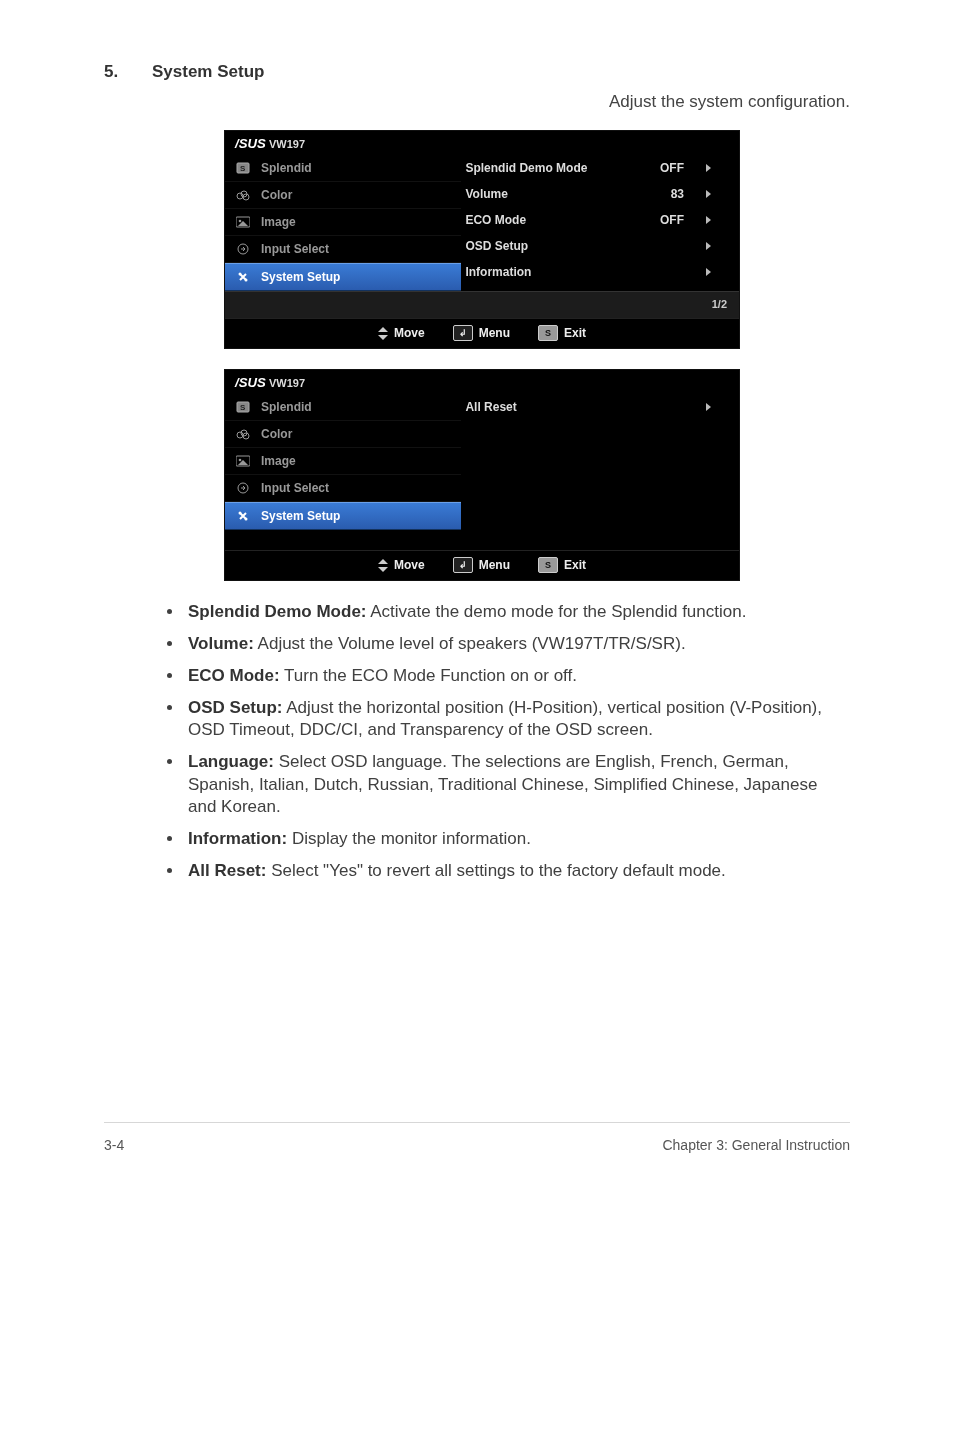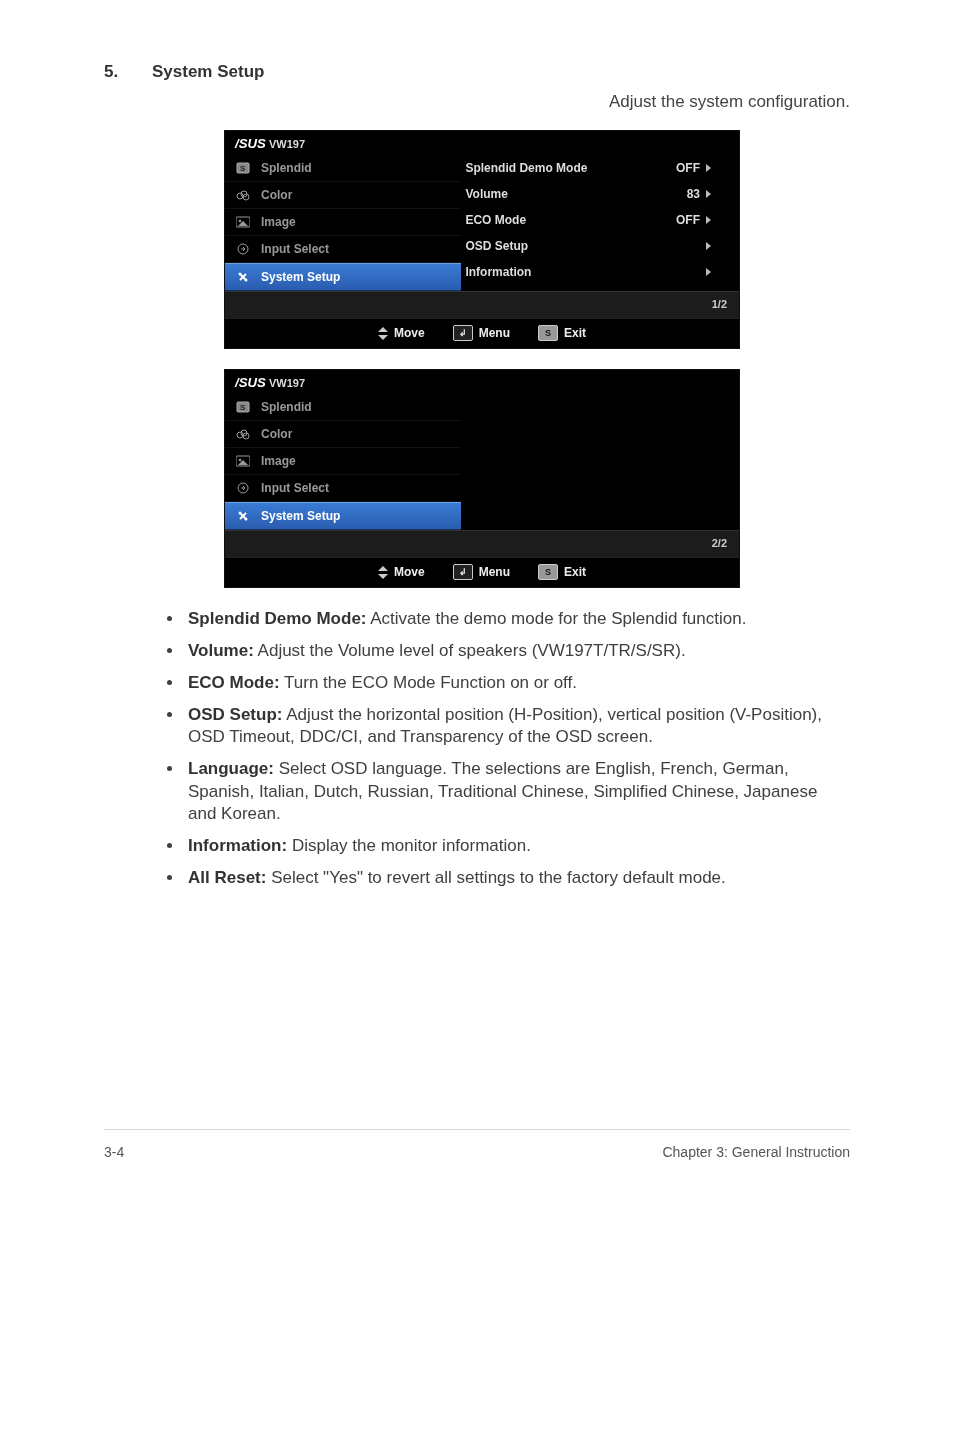--- a/index.html
+++ b/index.html
@@ -115,21 +115,21 @@
     align-items: center;
     justify-content: space-between;
     padding: 5px 6px 5px 4px;
     color: #ddd;
     min-height: 16px;
   }
   .osd-right-value {
     color: #ddd;
     display:flex;
     align-items:center;
-    gap:6px;
+    gap:22px;
   }
   .tri-right {
     display:inline-block;
     width:0;height:0;
     border-top:4px solid transparent;
     border-bottom:4px solid transparent;
     border-left:5px solid #bbb;
   }
   .osd-page-ind {
     text-align: right;
@@ -374,28 +374,33 @@
                 <svg width="14" height="12">
                   <path d="M4 3 L10 9 M10 3 L4 9" stroke="#fff" stroke-width="2"></path>
                   <circle cx="4" cy="3" r="1.5" fill="#fff"></circle>
                   <circle cx="10" cy="9" r="1.5" fill="#fff"></circle>
                 </svg>
               </span>
             <span>System Setup</span>
           </div>
         </div>
         <div class="osd-right">
+          <div class="osd-right-row">
+            <span>All Reset</span>
+            <span class="osd-right-value">
+                <span class="tri-right"></span>
+              </span>
+          </div>
           <div class="osd-right-row"></div>
           <div class="osd-right-row"></div>
           <div class="osd-right-row"></div>
           <div class="osd-right-row"></div>
           <div class="osd-right-row"></div>
         </div>
       </div>
-      <div class="osd-page-ind">2/2</div>
       <div class="osd-footer">
         <div class="osd-footer-item">
           <span class="updown">
               <span class="up-tri"></span>
               <span class="down-tri"></span>
             </span>
           <span>Move</span>
         </div>
         <div class="osd-footer-item">
           <span class="key-box">↲</span>

